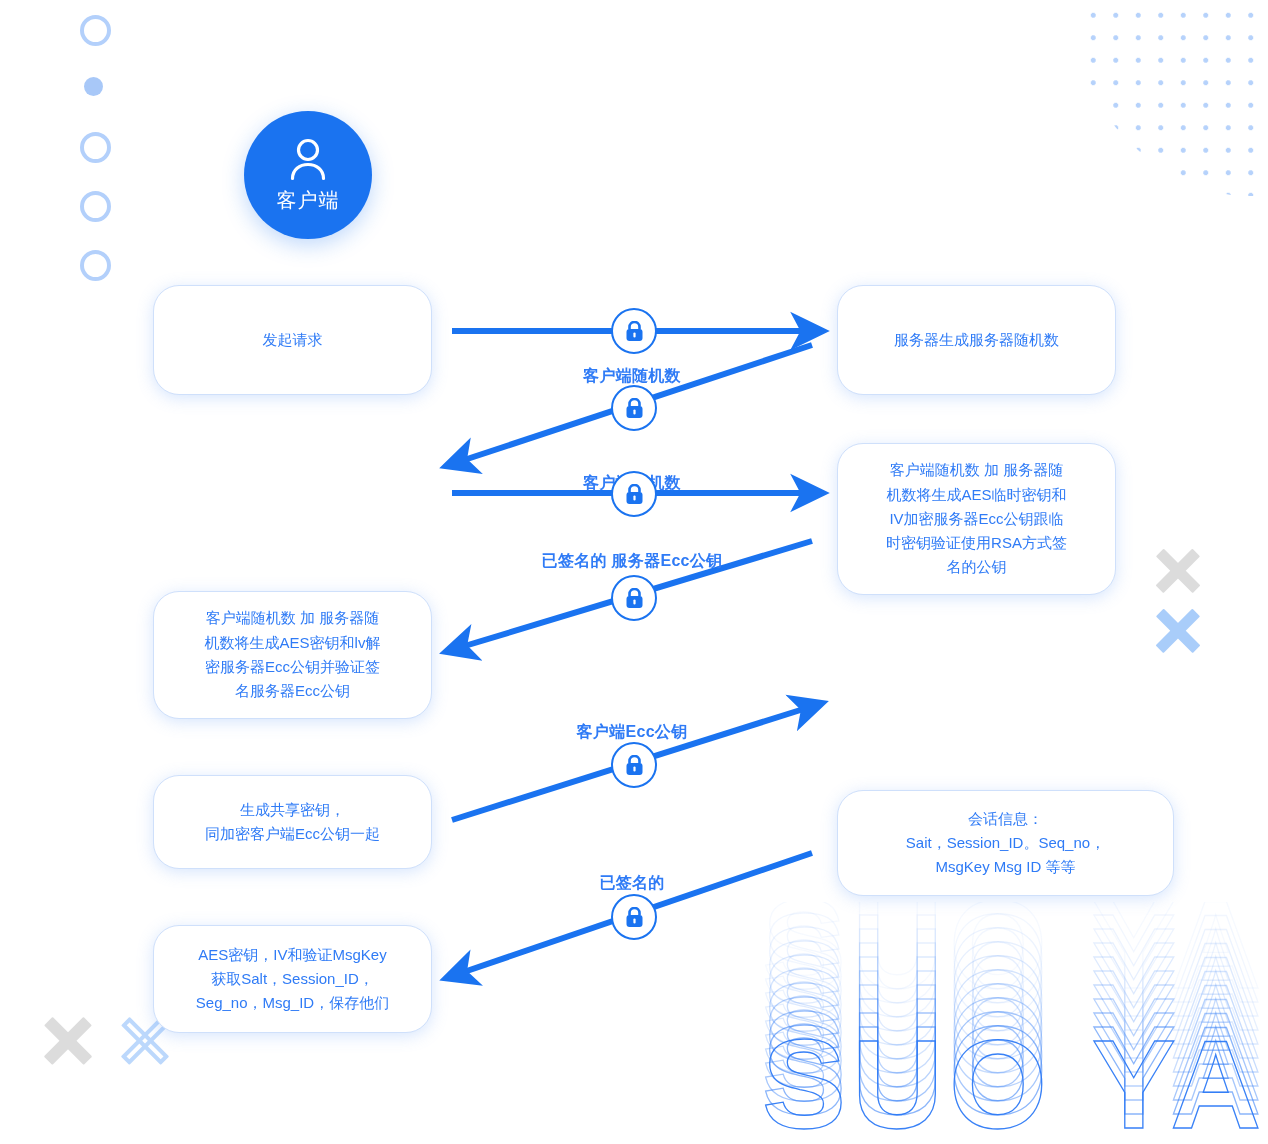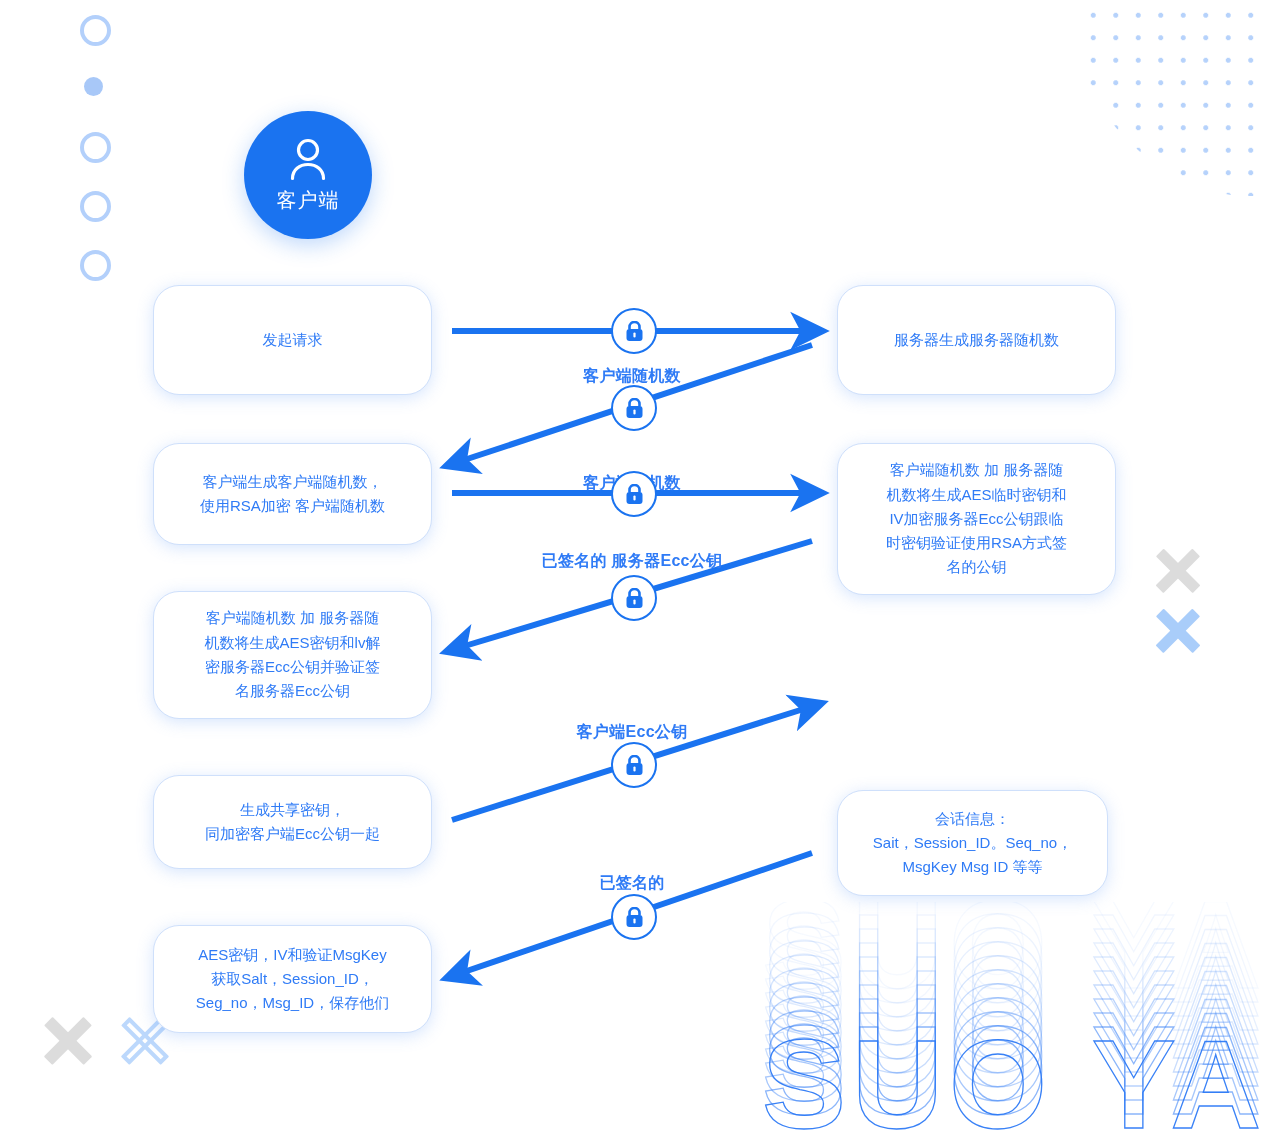--- a/index.html
+++ b/index.html
@@ -161,24 +161,20 @@
         <path d="M5.5 41.5c0-8.5 7-14 15.5-14s15.5 5.5 15.5 14" stroke="#fff" stroke-width="3.2" stroke-linecap="round"></path>
       </svg>
     </span>
     <span class="role-label">客户端</span>
   </div>
 
 
   <div class="msgbox" style="left:153px;top:285px;width:279px;height:110px;">
     <span class="txt">发起请求</span>
   </div>
-  <div class="msgbox" style="left:153px;top:443px;width:279px;height:102px;">
-    <span class="txt">客户端生成客户端随机数，
-使用RSA加密 客户端随机数</span>
-  </div>
   <div class="msgbox" style="left:153px;top:591px;width:279px;height:128px;">
     <span class="txt">客户端随机数 加 服务器随
 机数将生成AES密钥和lv解
 密服务器Ecc公钥并验证签
 名服务器Ecc公钥</span>
   </div>
   <div class="msgbox" style="left:153px;top:775px;width:279px;height:94px;">
     <span class="txt">生成共享密钥，
 同加密客户端Ecc公钥一起</span>
   </div>
@@ -191,21 +187,21 @@
   <div class="msgbox" style="left:837px;top:285px;width:279px;height:110px;text-align:center;">
     <span class="txt">服务器生成服务器随机数</span>
   </div>
   <div class="msgbox" style="left:837px;top:443px;width:279px;height:152px;">
     <span class="txt">客户端随机数 加 服务器随
 机数将生成AES临时密钥和
 IV加密服务器Ecc公钥跟临
 时密钥验证使用RSA方式签
 名的公钥</span>
   </div>
-  <div class="msgbox" style="left:837px;top:790px;width:271px;height:106px;border-radius:26px;">
+  <div class="msgbox" style="left:837px;top:790px;width:337px;height:106px;border-radius:26px;">
     <span class="txt">会话信息：
 Sait，Session_ID。Seq_no，
 MsgKey Msg ID 等等</span>
   </div>
 
   <div class="link-label" style="left:632px;top:366px;">客户端随机数</div>
   <div class="link-label" style="left:632px;top:453px;margin-top:20px;">客户端随机数</div>
   <div class="link-label" style="left:632px;top:551px;">已签名的 服务器Ecc公钥</div>
   <div class="link-label" style="left:632px;top:722px;">客户端Ecc公钥</div>
   <div class="link-label" style="left:632px;top:873px;">已签名的</div>

